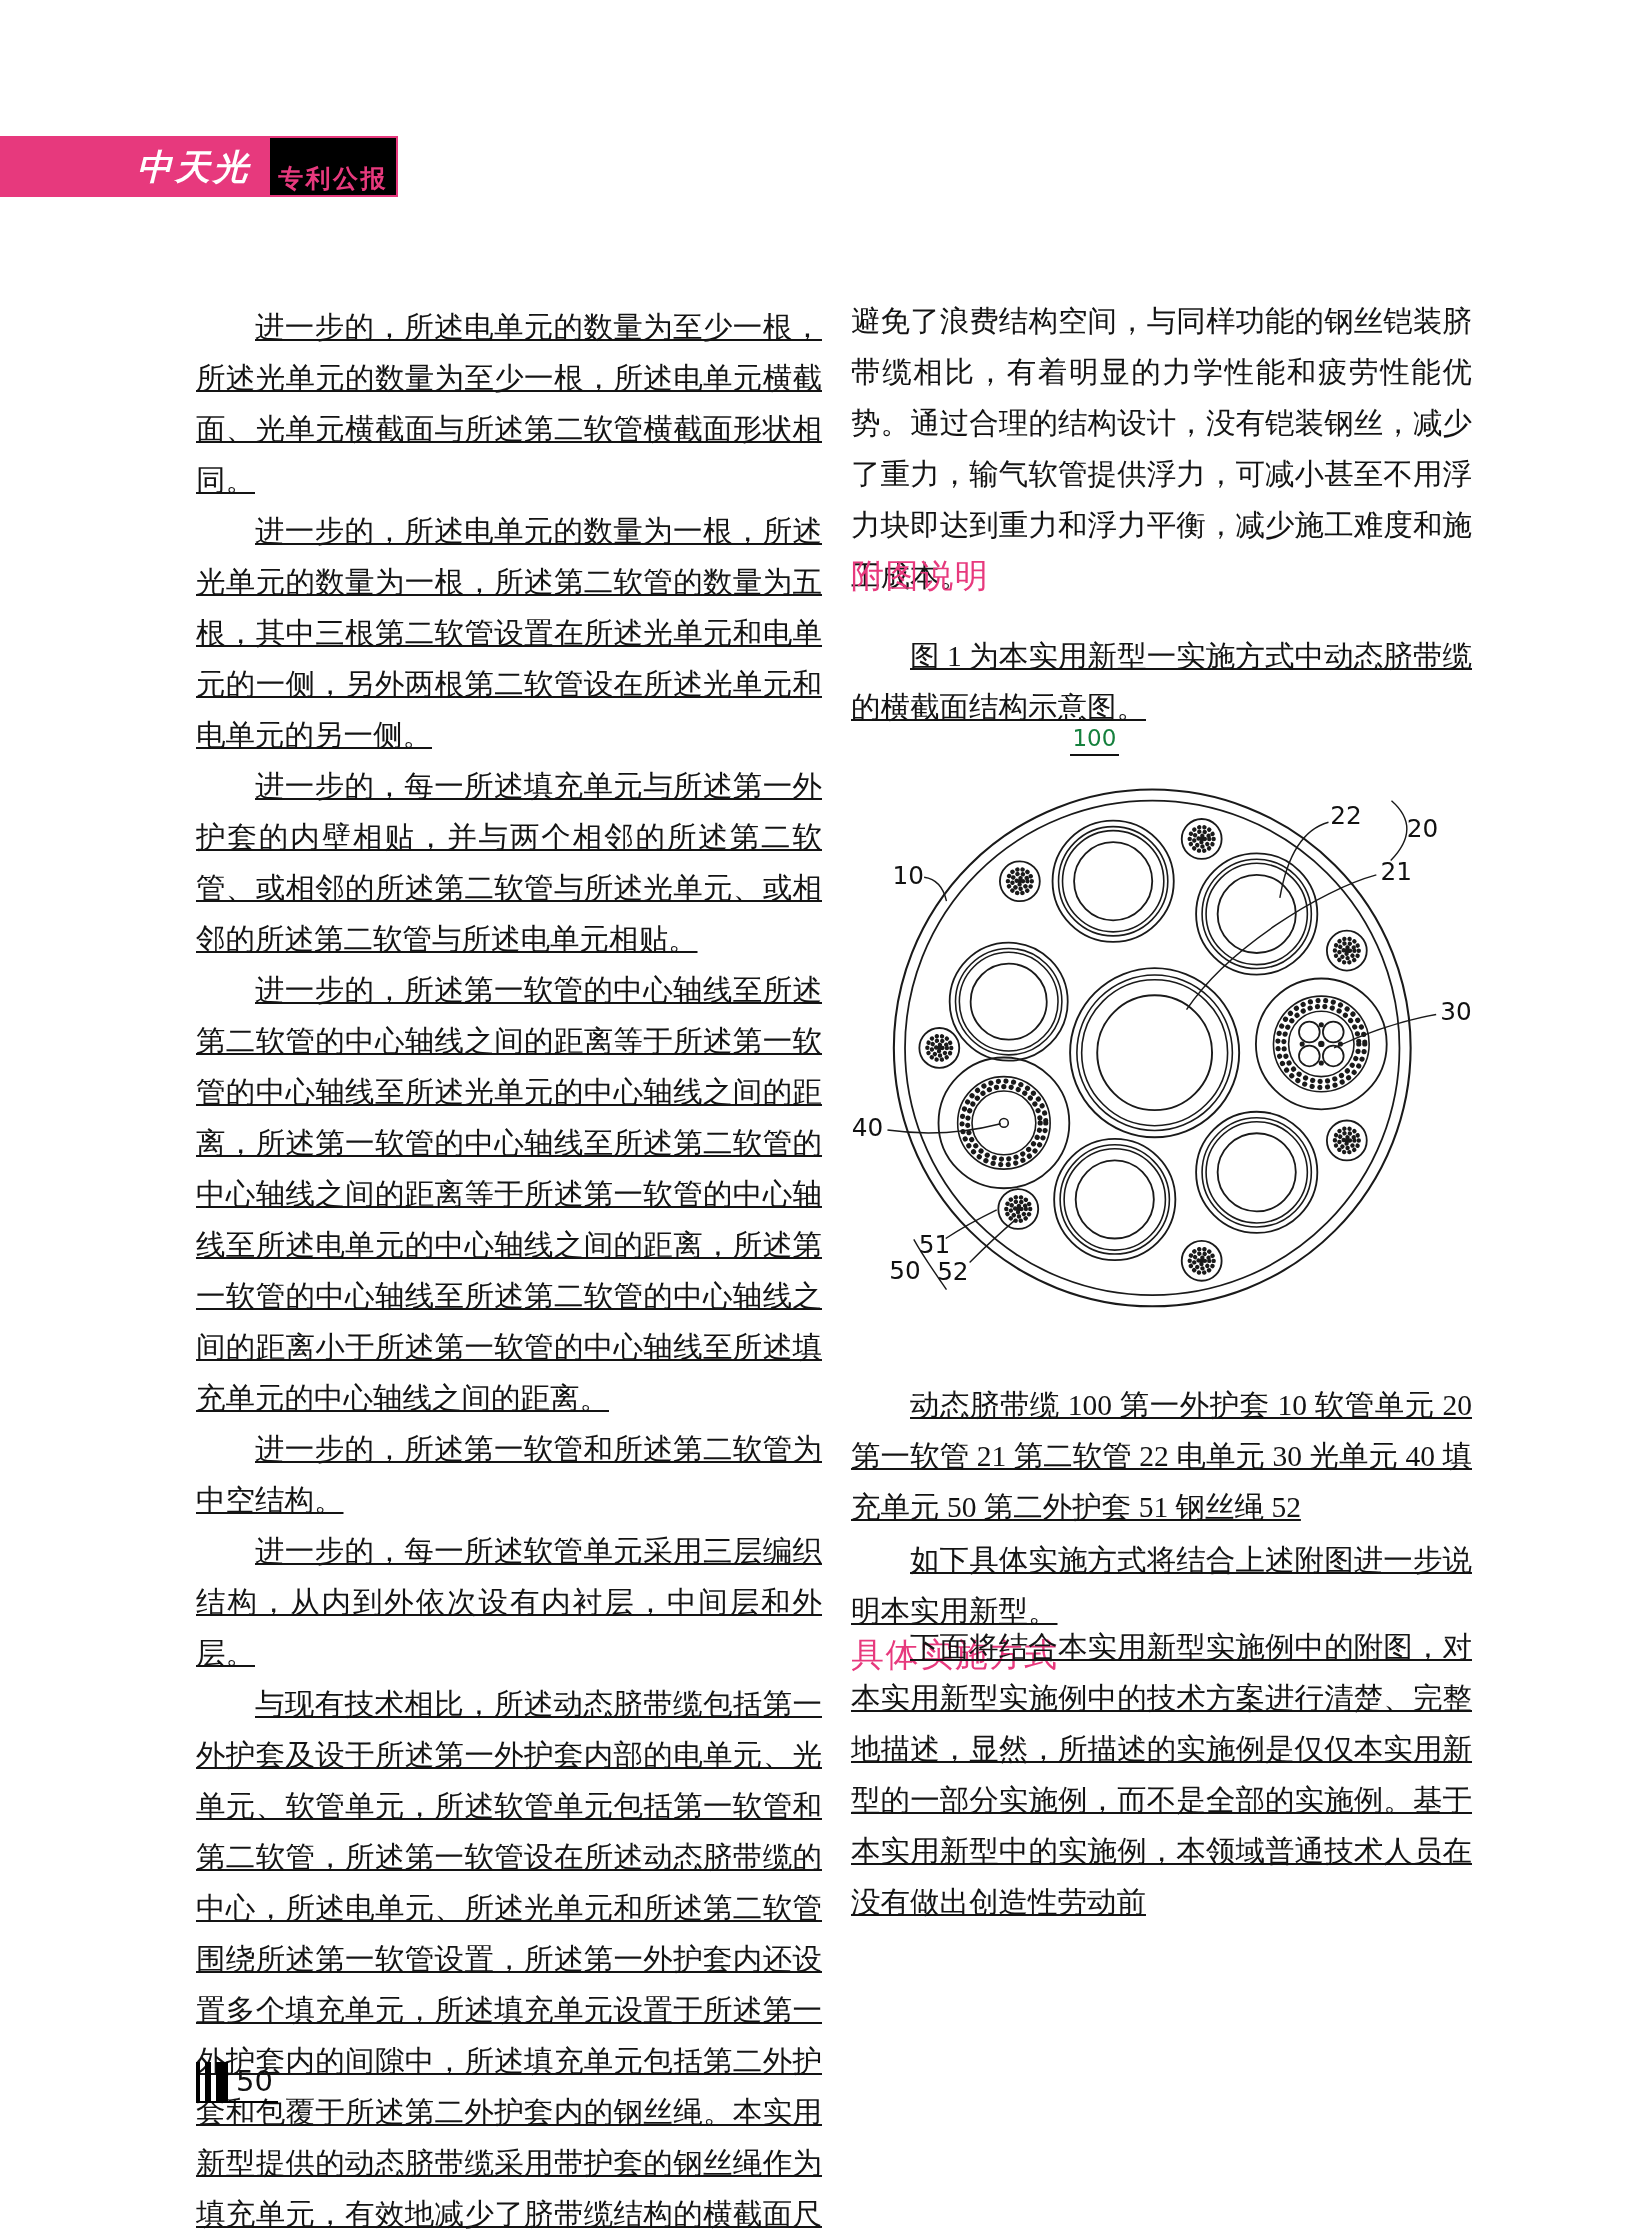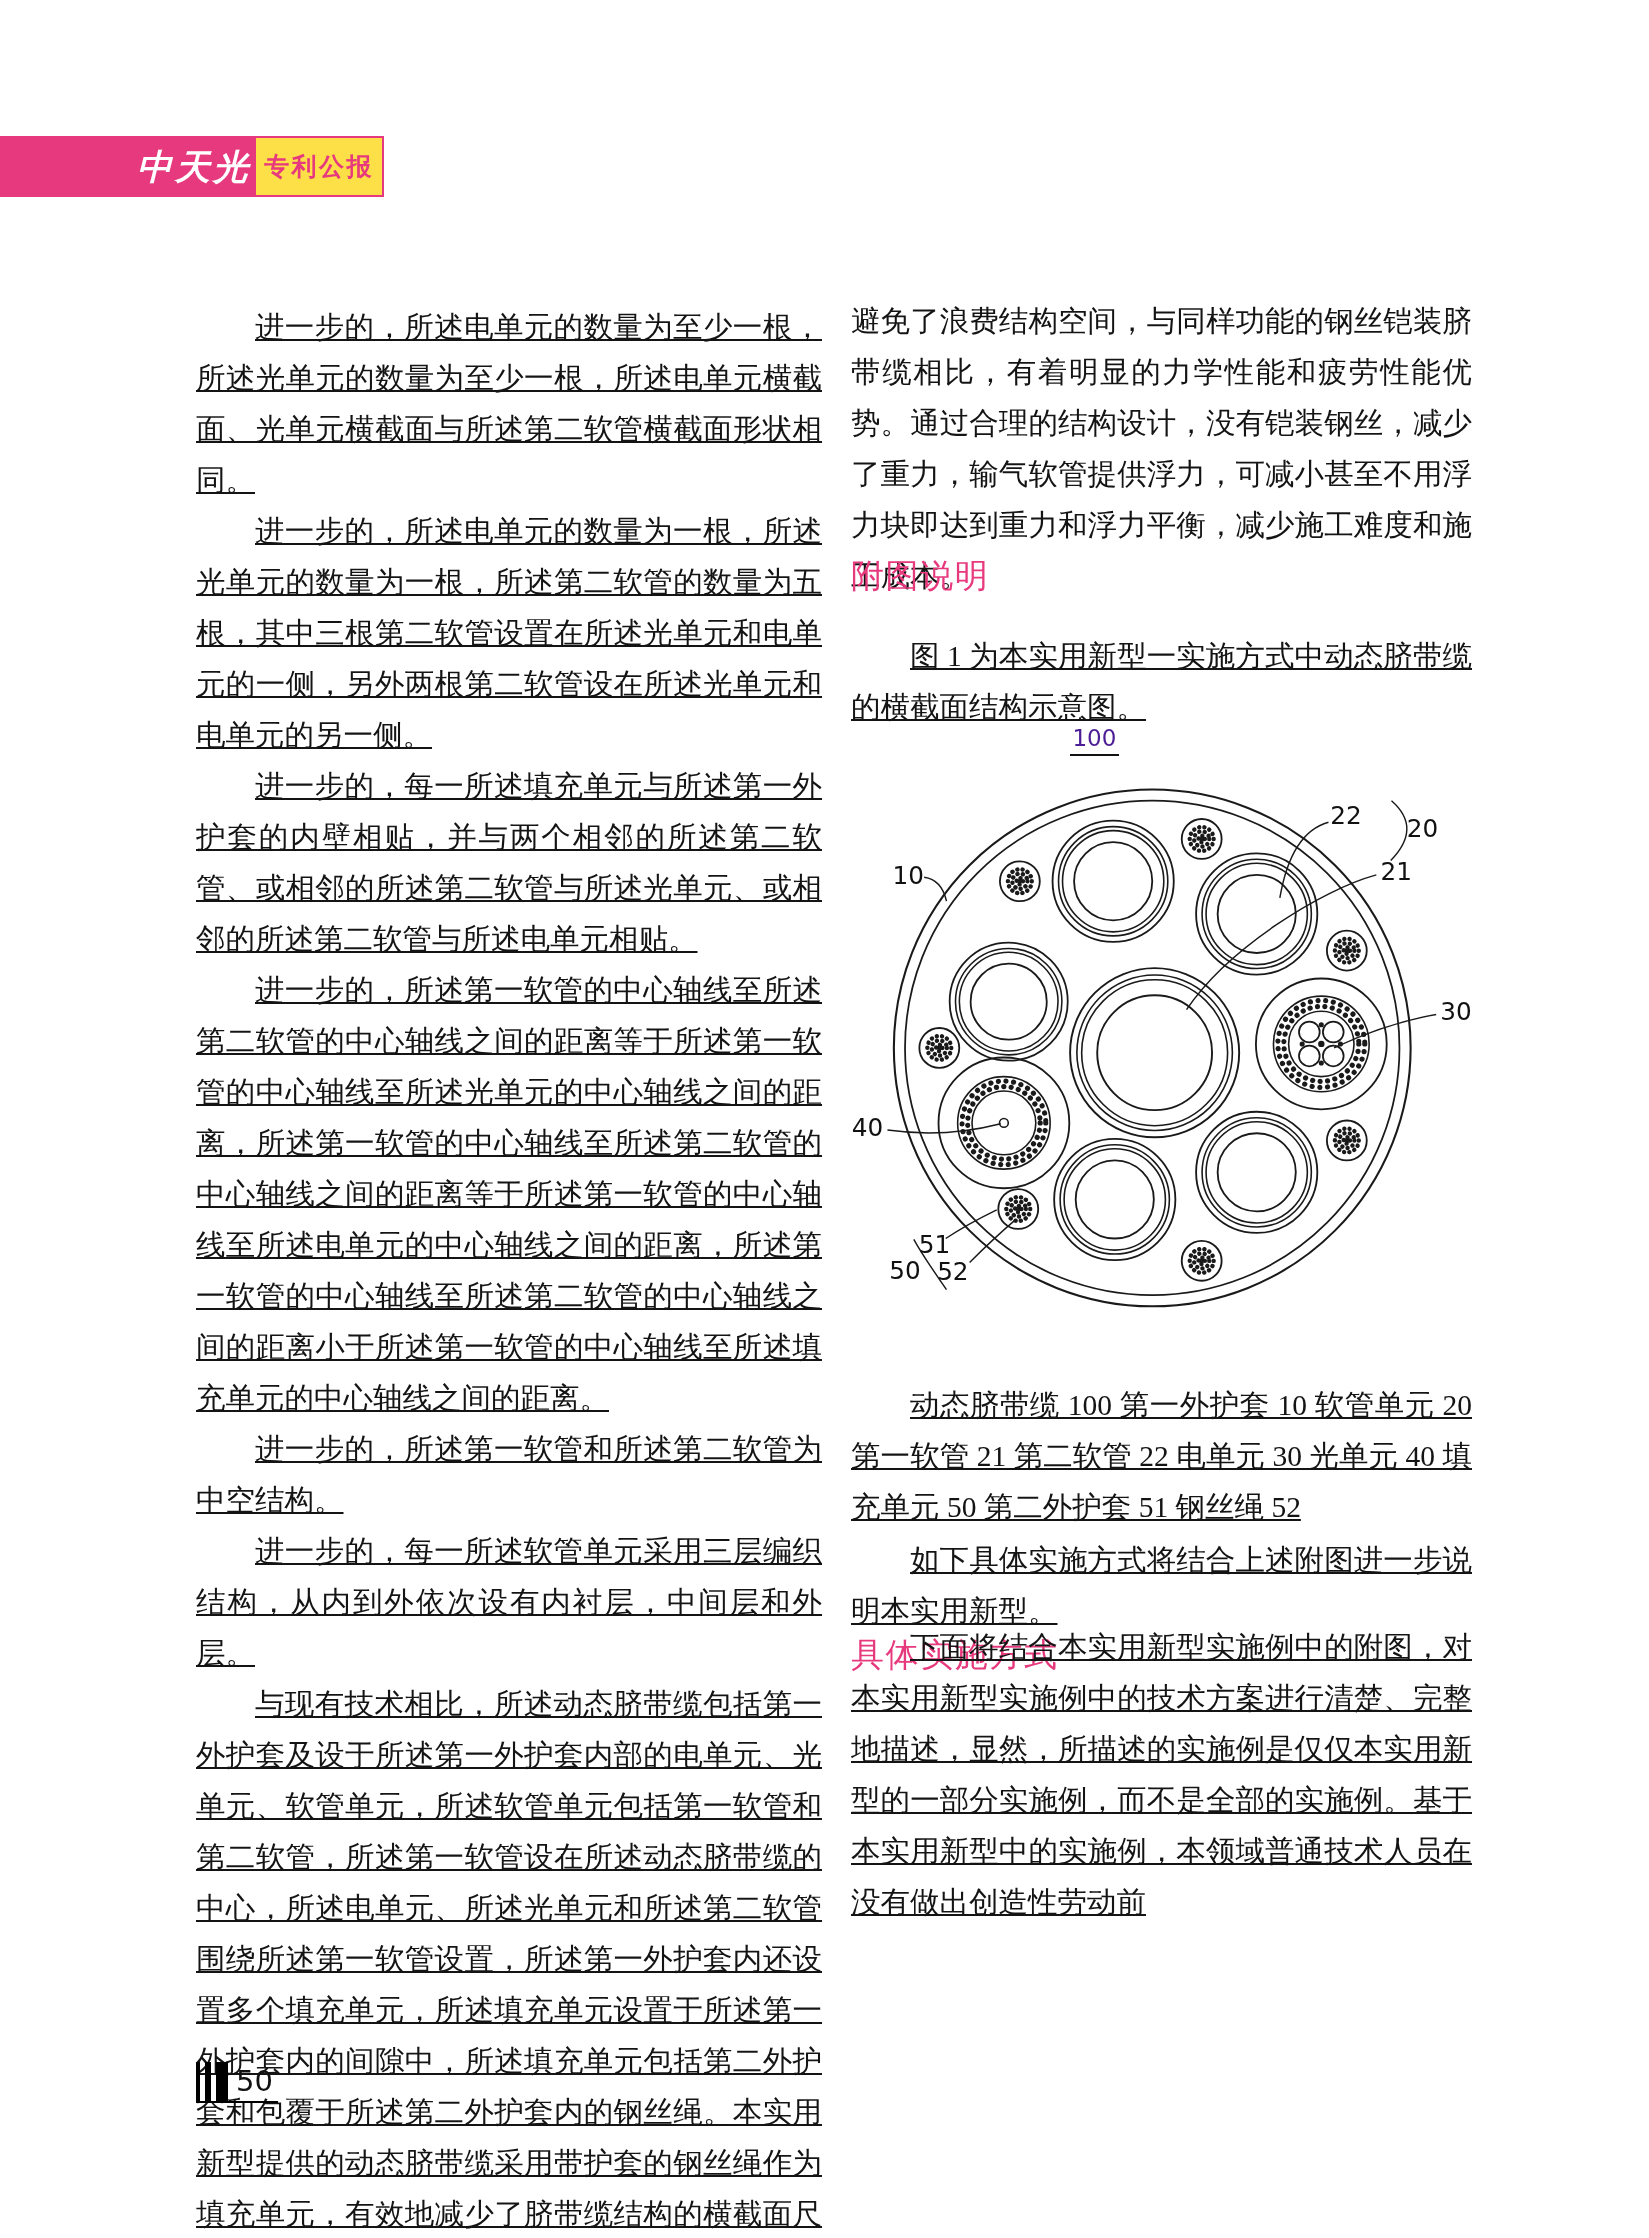--- a/index.html
+++ b/index.html
@@ -3,36 +3,36 @@
 <meta charset="utf-8">
 <style>
   html,body{margin:0;padding:0;background:#ffffff;}
   .page{position:relative;width:1650px;height:2239px;background:#fff;overflow:hidden;
         font-family:"Liberation Serif","DejaVu Serif",serif;color:#141414;}
   
   .banner{position:absolute;left:0;top:136px;width:269px;height:61px;background:var(--pink);}
   .logo{position:absolute;left:120px;top:142px;width:148px;height:51px;line-height:51px;
         text-align:center;color:#fff;font-weight:700;font-style:italic;font-size:35px;
         letter-spacing:3.2px;font-family:"Liberation Serif","DejaVu Serif",serif;}
-  .badge{position:absolute;left:254px;top:136px;width:126px;height:57px;background:#fde047;
-         border:2.4px solid var(--pink);display:flex;align-items:center;justify-content:center;}
+  .badge{position:absolute;left:268px;top:136px;width:126px;height:57px;background:#000000;
+         border:2.4px solid var(--pink);display:flex;align-items:flex-end;justify-content:center;}
   .badge span{color:var(--pink);font-weight:700;font-size:25px;letter-spacing:2.4px;
          font-family:"Liberation Sans","DejaVu Sans",sans-serif;}
   
   .col{position:absolute;font-size:29.5px;line-height:51px;text-align:justify;text-align-last:left;}
   .col p{margin:0;}
   .col-left{left:196px;top:302px;width:626px;}
   .rblock{position:absolute;left:851px;width:621px;font-size:29.5px;line-height:51px;
           text-align:justify;text-align-last:left;margin:0;}
   .indent{text-indent:2em;text-decoration:underline;}
   .phead{position:absolute;left:851px;margin:0;color:var(--pink);font-weight:400;
          font-size:33px;line-height:38px;letter-spacing:1.6px;}
   
   .figlabel{position:absolute;left:1070px;top:725px;font-family:"DejaVu Sans","Liberation Sans",sans-serif;
-            font-size:23px;font-weight:500;color:#4c1d95;border-bottom:2px solid #111;padding:0 2.4px 3.2px 2.4px;}
+            font-size:23px;font-weight:500;color:#15803d;border-bottom:2px solid #111;padding:0 2.4px 3.2px 2.4px;}
   .figure-svg{position:absolute;left:846px;top:778px;}
   .ln{fill:none;stroke:#1a1a1a;}
   .dots{fill:none;stroke:#1a1a1a;stroke-linecap:round;}
   .leader{fill:none;stroke:#1a1a1a;stroke-width:1.8;}
   .figtext{font-family:"DejaVu Sans","Liberation Sans",sans-serif;font-size:31px;fill:#111;}
   
   .foot-bar{position:absolute;background:#000;}
   .foot-num{position:absolute;left:236px;top:2064px;font-family:"DejaVu Sans","Liberation Sans",sans-serif;
             font-size:29px;color:#111;}
   .foot-line{position:absolute;left:196px;top:2101px;width:82px;height:1.6px;background:#000;}

